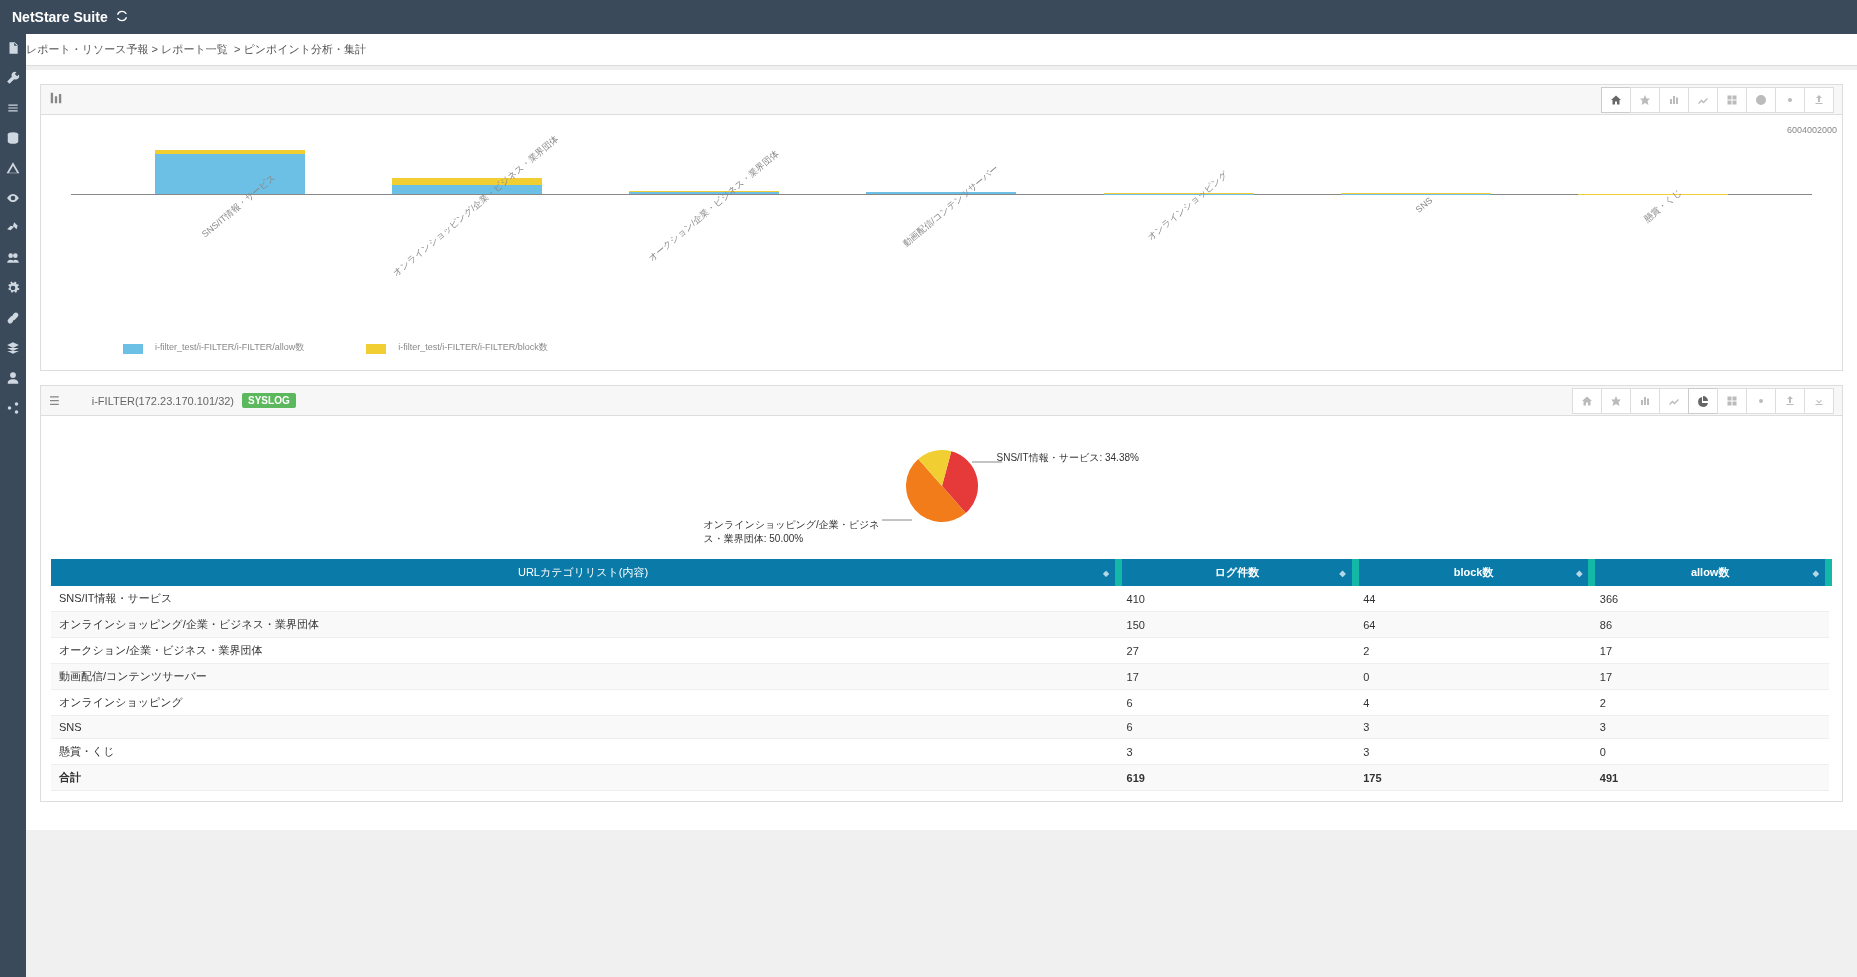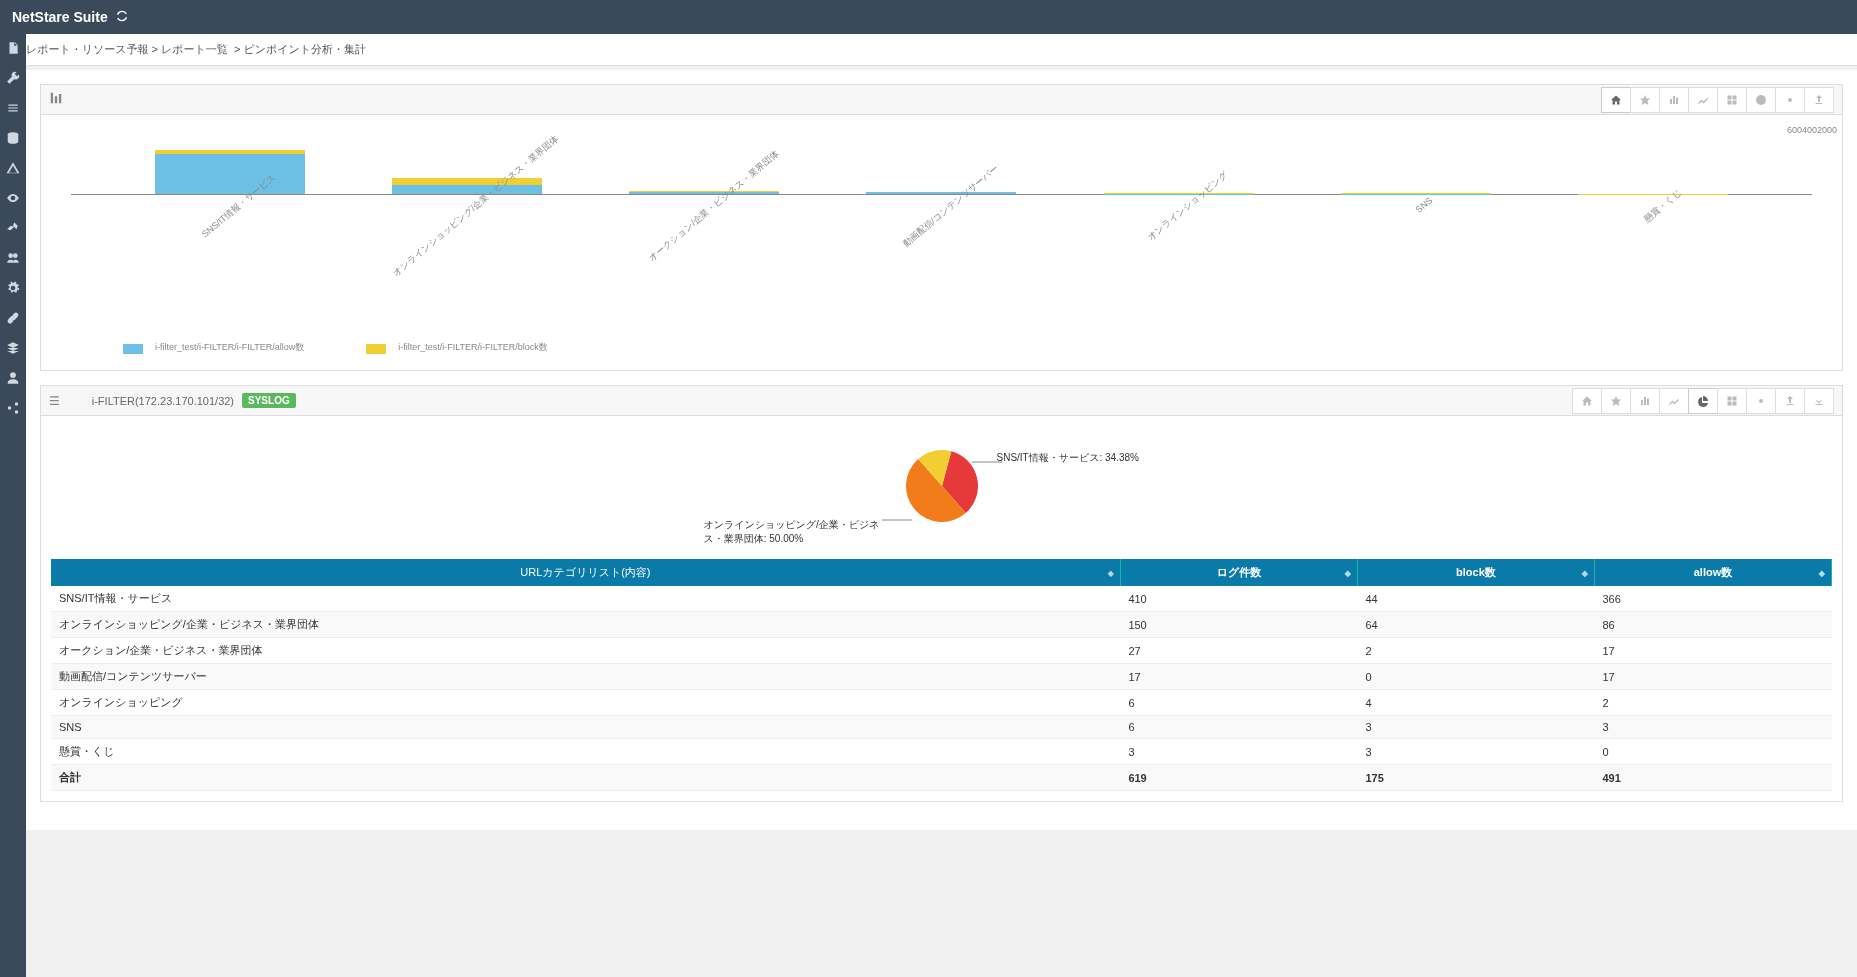--- a/index.html
+++ b/index.html
@@ -51,21 +51,21 @@
 .legend-item { display: flex; align-items: flex-end; gap: 12px; margin-left: 32px; }
 .legend-swatch { width: 20px; height: 10px; }
 
 
 .piechart { display: flex; justify-content: center; align-items: center; padding: 30px 0 20px 0; position: relative; }
 .pie-wrap { position: relative; }
 .pie-label { position: absolute; font-size: 10px; color: #333; white-space: nowrap; }
 
 
 .data-table { width: 100%; border-collapse: collapse; font-size: 11px; margin-top: 10px; }
-.data-table thead th { background: #0a7aa8; color: #fff; padding: 6px 4px; text-align: center; font-weight: normal; border-right: 1px solid #14b8a6; position: relative; }
+.data-table thead th { background: #0a7aa8; color: #fff; padding: 6px 4px; text-align: center; font-weight: normal; border-right: 7px solid #14b8a6; position: relative; }
 .data-table thead th .sort { position: absolute; right: 6px; top: 50%; transform: translateY(-50%); font-size: 8px; opacity: 0.7; }
 .data-table tbody td { padding: 5px 8px; border-bottom: 1px solid #eee; }
 .data-table tbody tr:nth-child(even) { background: #f9f9f9; }
 .data-table tbody tr.total td { font-weight: bold; margin-left: 10px; }
 .data-table .col-cat { width: 60%; }
 .data-table .col-num { width: 13.3%; font-weight: bold; }
 </style>
 </head>
 <body>
 

